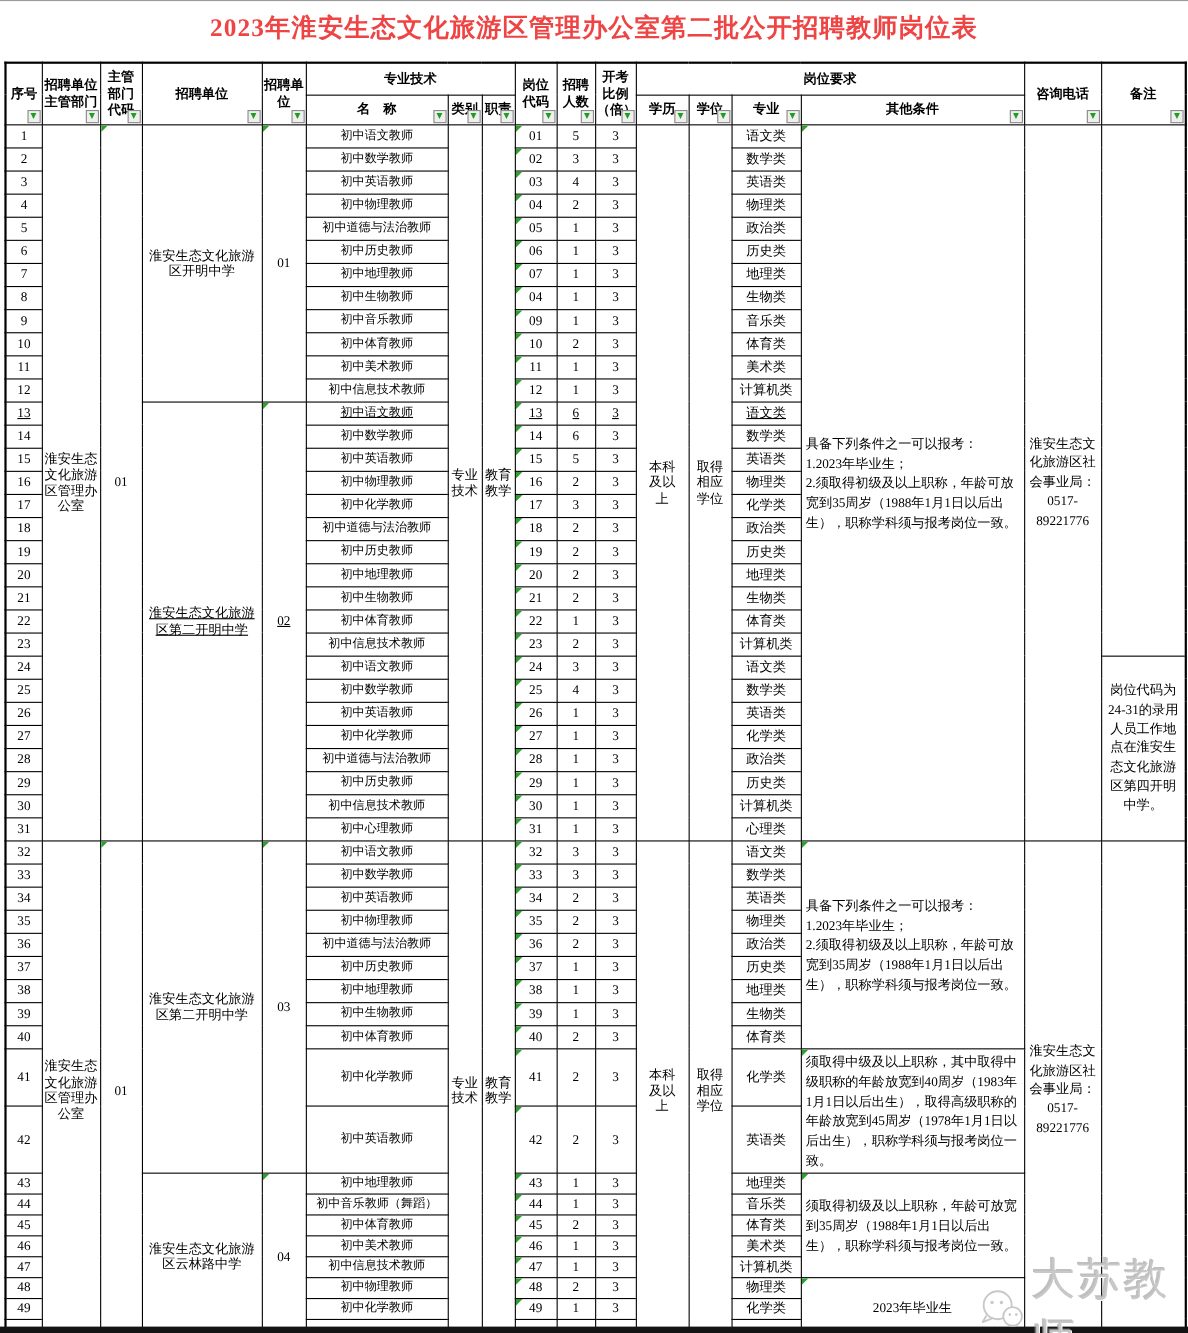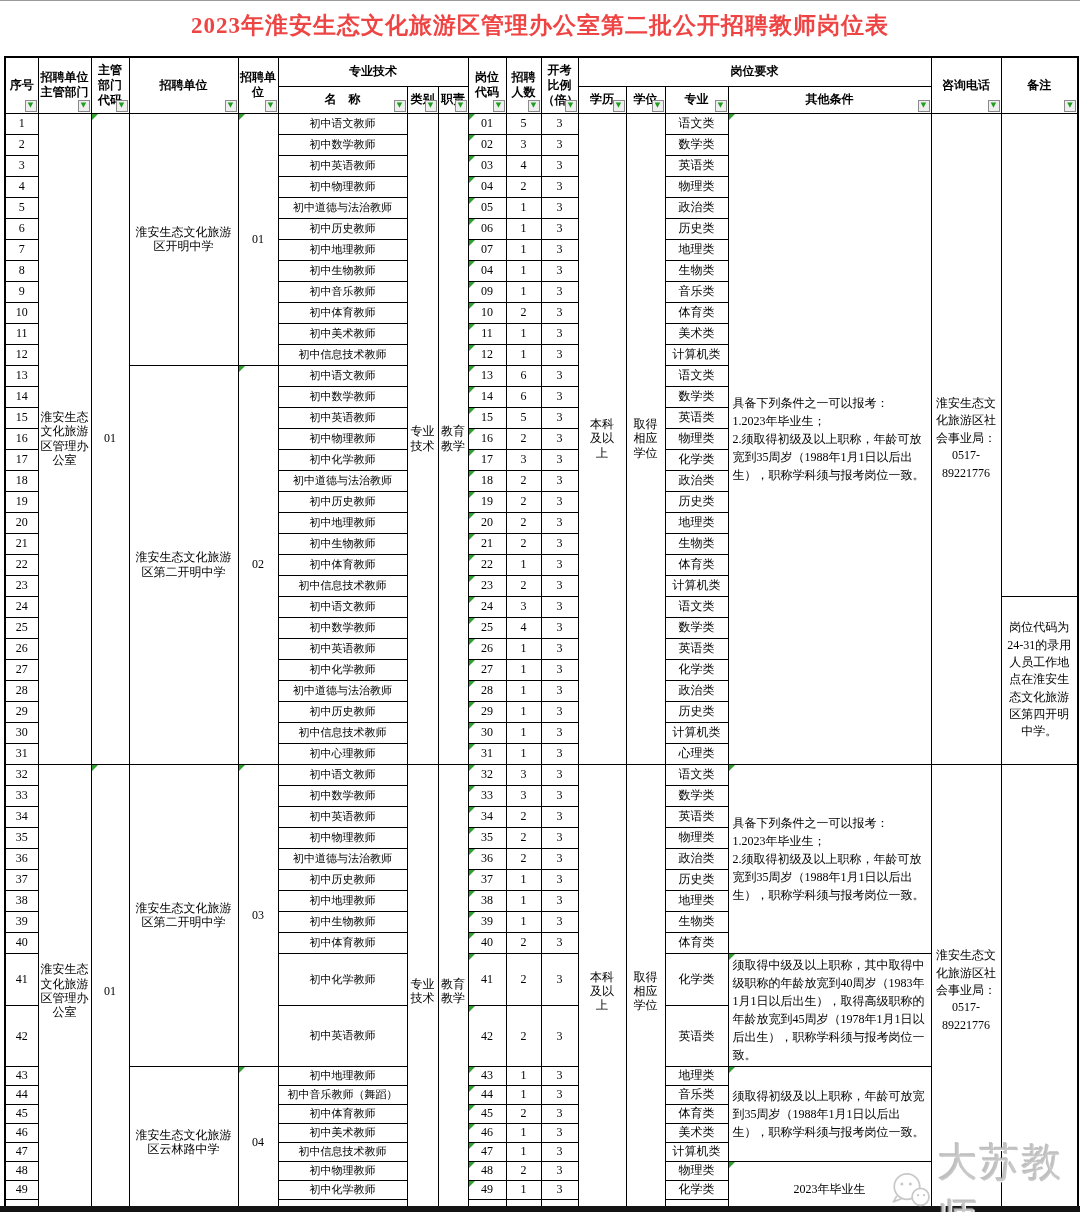--- a/index.html
+++ b/index.html
@@ -192,21 +192,21 @@
           <td><span class="inner">美术类</span></td>
         </tr>
         <tr style="height: 21px;">
           <td><span class="inner">12</span></td>
           <td class="pname"><span class="inner">初中信息技术教师</span></td>
           <td><span class="inner">12</span><span class="corner"></span></td>
           <td><span class="inner">1</span></td>
           <td><span class="inner">3</span></td>
           <td><span class="inner">计算机类</span></td>
         </tr>
-        <tr style="height: 21px;">
+        <tr style="height: 21px; text-decoration: underline;">
           <td><span class="inner">13</span></td>
           <td rowspan="19"><span class="inner">淮安生态文化旅游区第二开明中学</span></td>
           <td rowspan="19"><span class="inner">02</span><span class="corner"></span></td>
           <td class="pname"><span class="inner">初中语文教师</span></td>
           <td><span class="inner">13</span><span class="corner"></span></td>
           <td><span class="inner">6</span></td>
           <td><span class="inner">3</span></td>
           <td><span class="inner">语文类</span></td>
         </tr>
         <tr style="height: 21px;">

